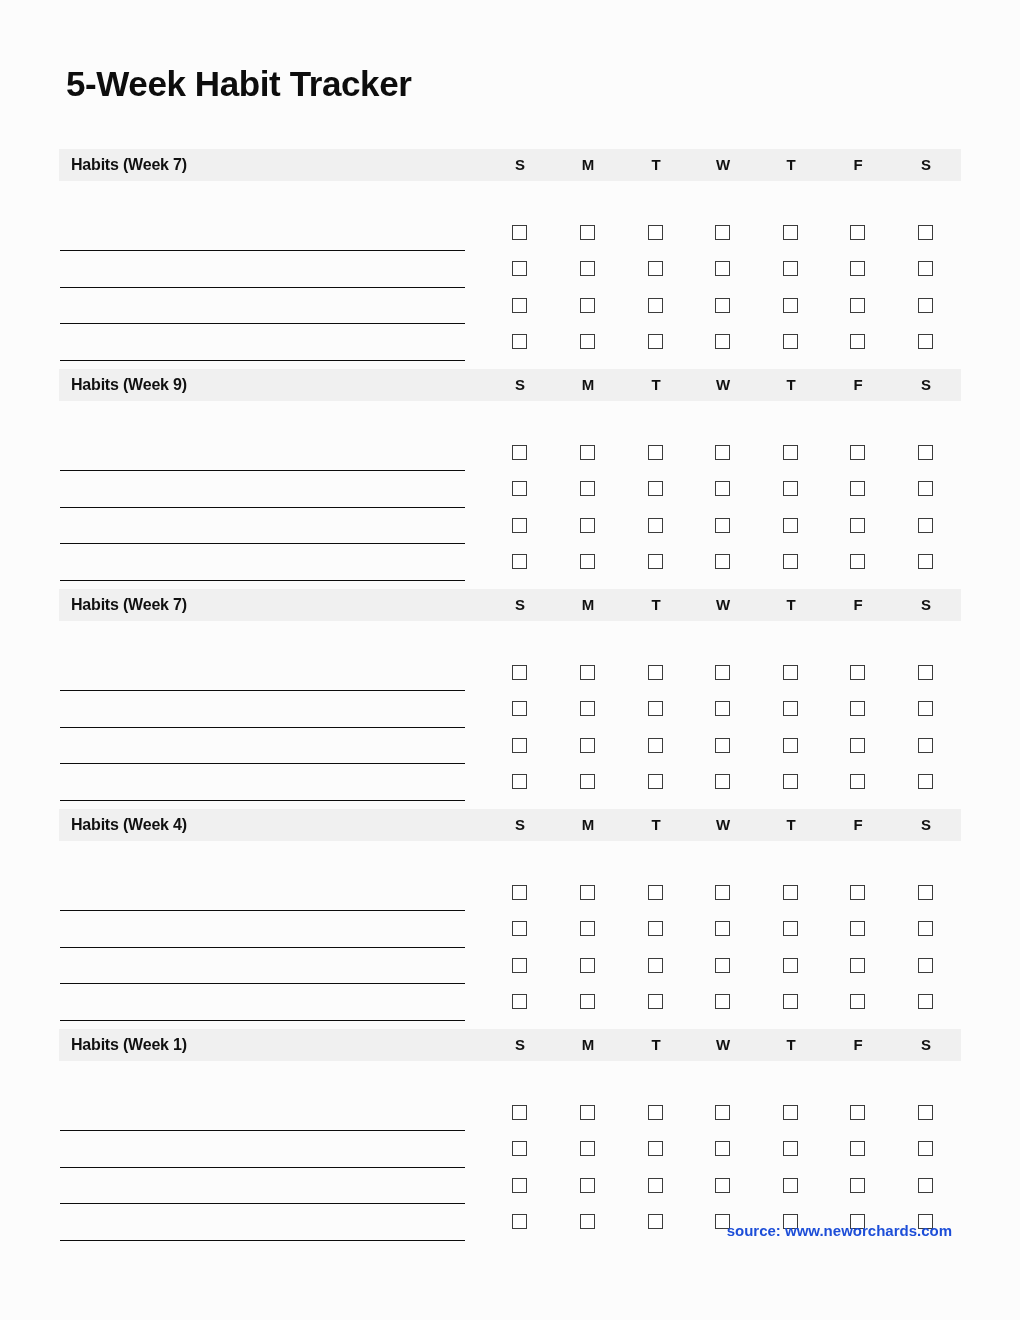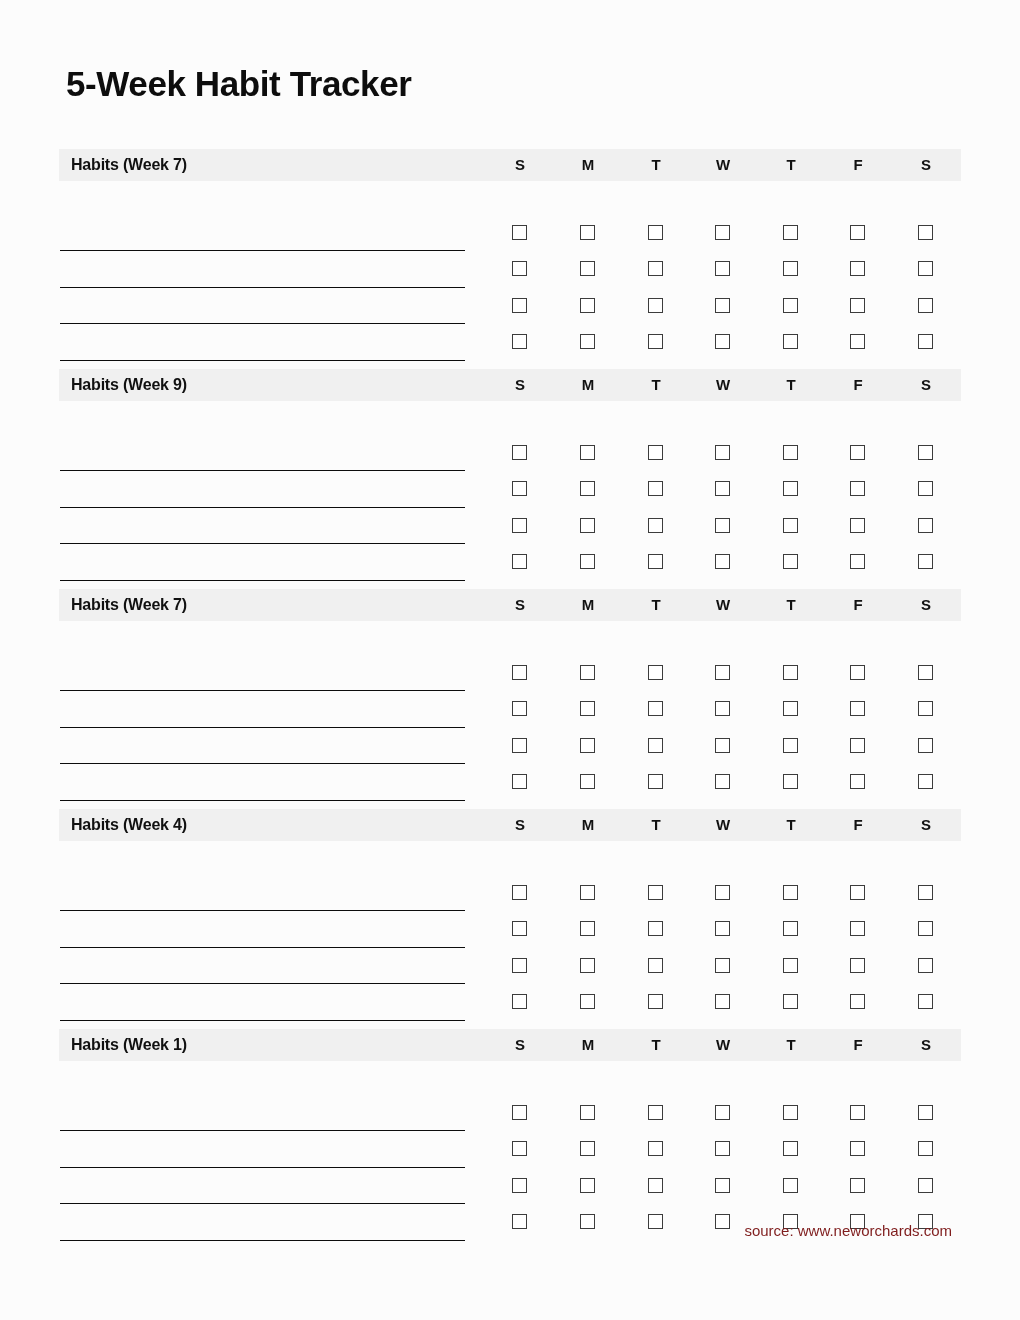--- a/index.html
+++ b/index.html
@@ -109,22 +109,22 @@
     border: 1.4px solid #3c3c3c;
     background: #ffffff;
   }
 
   
   .source {
     position: absolute;
     right: 68px;
     top: 1222px;
     font-size: 15px;
-    font-weight: 400;
-    color: #7f1d1d;
+    font-weight: 700;
+    color: #1d4ed8;
     white-space: nowrap;
   }
 </style>
 </head>
 <body>
 
 <div class="page">
 
   <div class="title">5-Week Habit Tracker</div>
 

